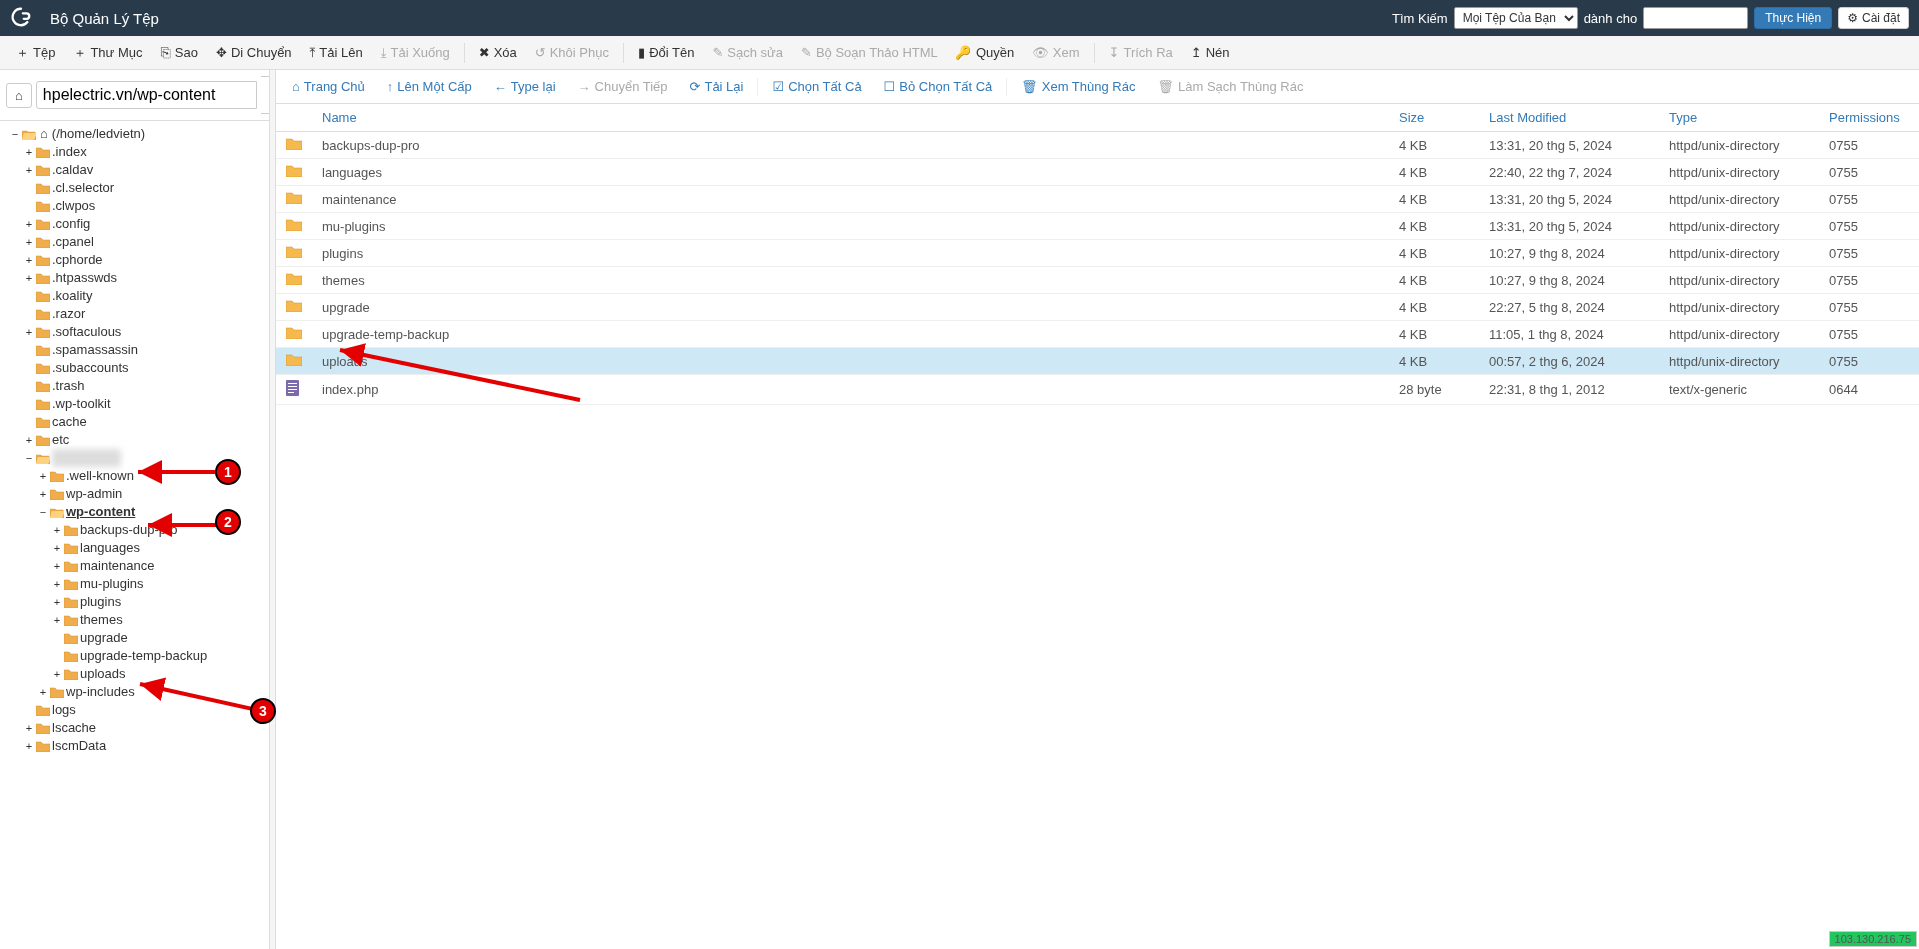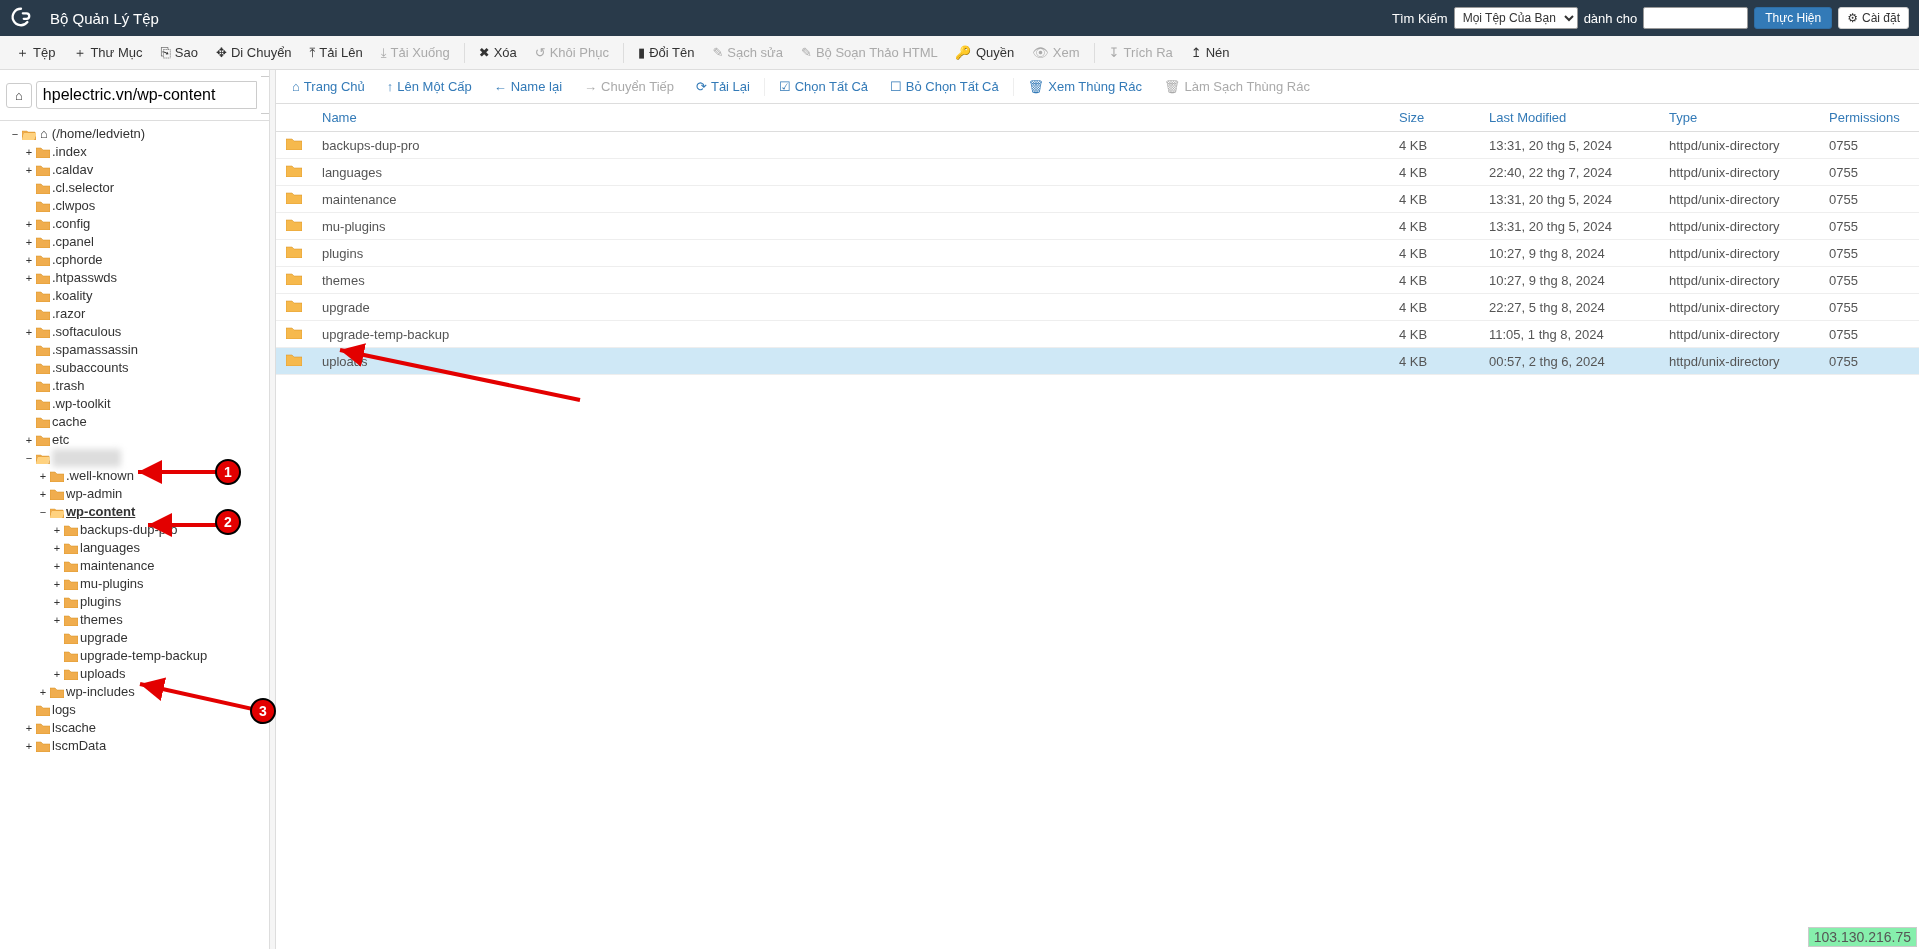--- a/index.html
+++ b/index.html
@@ -56,21 +56,21 @@
 table.files th { text-align:left; font-weight:normal; color:#337ab7; padding:6px 10px; border-bottom:1px solid #ddd; font-size:13px; cursor:pointer;}
 table.files td { padding:5px 10px; border-bottom:1px solid #eee; font-size:13px; color:#555;}
 table.files tr.selected td { background:#cfe8f6; }
 .folder-glyph { width:16px; height:13px; display:inline-block;}
 .file-glyph { width:14px; height:16px; display:inline-block;}
 
 
 .annot { position:absolute; z-index:1000; }
 .circle-num { width:26px; height:26px; border-radius:50%; background:#e30000; border:2px solid #000; color:#fff; display:flex; align-items:center; justify-content:center; font-weight:bold; font-size:14px;}
 
-.ip-label { position:fixed; bottom:2px; right:2px; background:#86efac; border:1px solid #ccc; padding:1px 5px; font-size:14px; color:#555;}
+.ip-label { position:fixed; bottom:2px; right:2px; background:#22c55e; border:1px solid #ccc; padding:1px 5px; font-size:11px; color:#555;}
 
 .resizer { width:6px; background:#f5f5f5; border-right:1px solid #ddd; cursor:col-resize;}
 </style>
 </head>
 <body>
 
 <svg width="0" height="0" style="position:absolute">
   <defs>
     <g id="folder-closed">
         <path d="M0 2 L5 2 L7 4 L14 4 L14 12 L0 12 Z" fill="#f0ad4e" stroke="#d58f1f" stroke-width="0.5"></path>
@@ -457,21 +457,21 @@
       <div class="abtn">
           <span>⌂</span>
           <span>Trang Chủ</span>
         </div>
       <div class="abtn">
           <span>↑</span>
           <span>Lên Một Cấp</span>
         </div>
       <div class="abtn">
           <span>←</span>
-          <span>Name lại</span>
+          <span>Type lại</span>
         </div>
       <div class="abtn disabled">
           <span>→</span>
           <span>Chuyển Tiếp</span>
         </div>
       <div class="abtn">
           <span>⟳</span>
           <span>Tải Lại</span>
         </div>
       <div class="sep"></div>
@@ -589,20 +589,30 @@
             <tr class="selected">
               <td><svg class="folder-glyph">
                   <use href="#folder-big"></use>
                 </svg></td>
               <td>uploads</td>
               <td>4 KB</td>
               <td>00:57, 2 thg 6, 2024</td>
               <td>httpd/unix-directory</td>
               <td>0755</td>
             </tr>
+            <tr>
+              <td><svg class="file-glyph">
+                  <use href="#file-txt"></use>
+                </svg></td>
+              <td>index.php</td>
+              <td>28 byte</td>
+              <td>22:31, 8 thg 1, 2012</td>
+              <td>text/x-generic</td>
+              <td>0644</td>
+            </tr>
           </tbody>
       </table>
     </div>
   </div>
 </div>
 
 <svg class="annot" style="left:130px; top:457px;" width="110" height="30">
     <defs>
       <marker id="ah1" markerWidth="8" markerHeight="8" refX="6" refY="3" orient="auto">
         <path d="M0,0 L6,3 L0,6 Z" fill="#e30000"></path>

